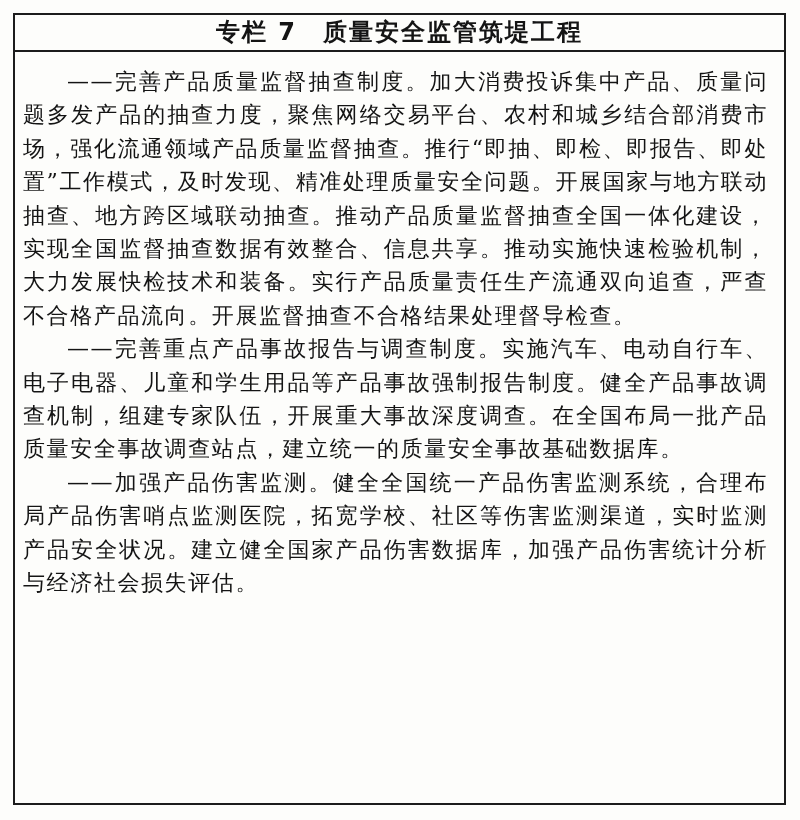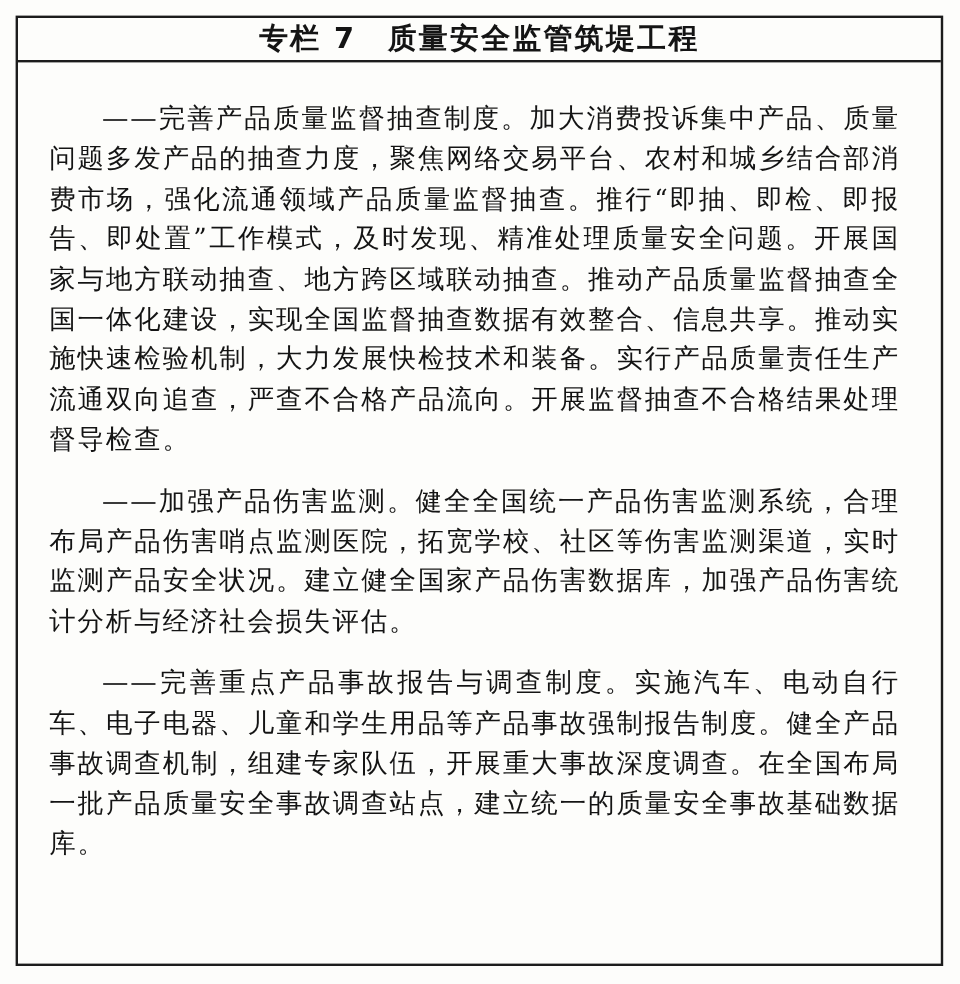--- a/index.html
+++ b/index.html
@@ -42,29 +42,29 @@
     flex: 1 1 auto;
     box-sizing: border-box;
     padding: 13px 16px 6px 8px;
     font-size: 22px;
     line-height: 33.4px;
     letter-spacing: 1.6px;
     text-align: justify;
     overflow: hidden;
   }
   .box-body p {
-    margin: 18px;
+    margin: 0;
     text-indent: 2em;
   }
 </style>
 </head>
 <body>
 
 <div class="page">
   <div class="box">
     <div class="box-title">专栏 7　质量安全监管筑堤工程</div>
     <div class="box-body">
       <p>——完善产品质量监督抽查制度。加大消费投诉集中产品、质量问题多发产品的抽查力度，聚焦网络交易平台、农村和城乡结合部消费市场，强化流通领域产品质量监督抽查。推行“即抽、即检、即报告、即处置”工作模式，及时发现、精准处理质量安全问题。开展国家与地方联动抽查、地方跨区域联动抽查。推动产品质量监督抽查全国一体化建设，实现全国监督抽查数据有效整合、信息共享。推动实施快速检验机制，大力发展快检技术和装备。实行产品质量责任生产流通双向追查，严查不合格产品流向。开展监督抽查不合格结果处理督导检查。</p>
+      <p>——完善重点产品事故报告与调查制度。实施汽车、电动自行车、电子电器、儿童和学生用品等产品事故强制报告制度。健全产品事故调查机制，组建专家队伍，开展重大事故深度调查。在全国布局一批产品质量安全事故调查站点，建立统一的质量安全事故基础数据库。</p>
       <p>——加强产品伤害监测。健全全国统一产品伤害监测系统，合理布局产品伤害哨点监测医院，拓宽学校、社区等伤害监测渠道，实时监测产品安全状况。建立健全国家产品伤害数据库，加强产品伤害统计分析与经济社会损失评估。</p>
-      <p>——完善重点产品事故报告与调查制度。实施汽车、电动自行车、电子电器、儿童和学生用品等产品事故强制报告制度。健全产品事故调查机制，组建专家队伍，开展重大事故深度调查。在全国布局一批产品质量安全事故调查站点，建立统一的质量安全事故基础数据库。</p>
     </div>
   </div>
 </div>
 
 </body></html>

